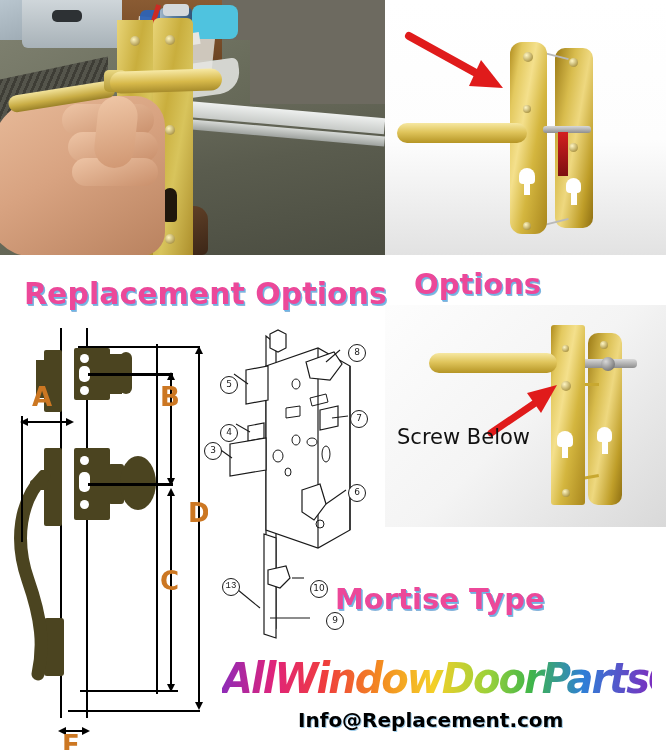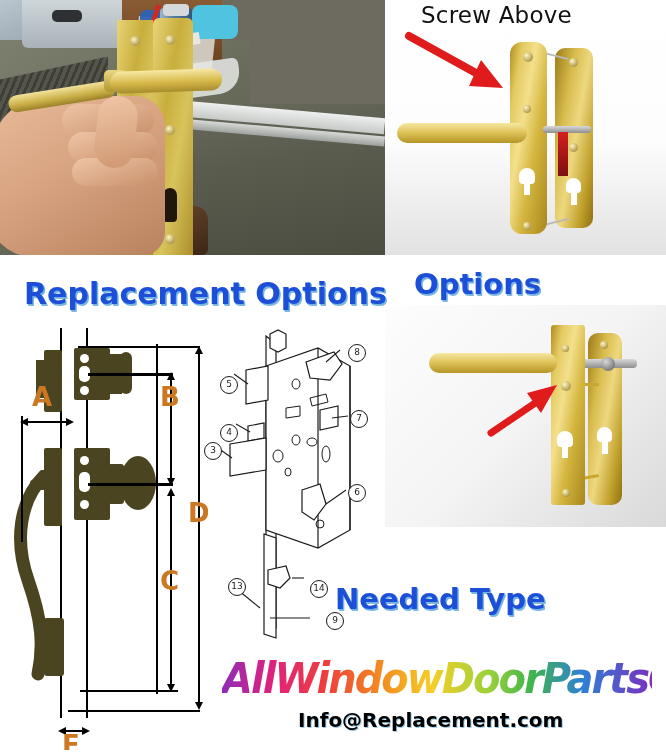--- a/index.html
+++ b/index.html
@@ -96,21 +96,21 @@
       background:radial-gradient(circle at 35% 32%,#fff6c4,#90761c);}
   .prod .lev{position:absolute;border-radius:11px;
       background:linear-gradient(180deg,#f6e8a2 0%,#e0c55c 45%,#b59525 100%);}
   .prod .spindle{position:absolute;background:linear-gradient(180deg,#d9d9d9,#8e8e8e);border-radius:3px;}
   .prod .redstrip{position:absolute;background:linear-gradient(180deg,#d31f1f,#7d1010);}
   .prod .wirebar{position:absolute;background:#b9b9b9;height:2px;}
 
   .arrow-red{position:absolute;}
 
   
-  .heading{position:absolute;font-weight:bold;color:#1d4ed8;
+  .heading{position:absolute;font-weight:bold;color:#ec4899;
       font-family:"DejaVu Sans",sans-serif;
       text-shadow:1px 1px 0 #6bb7e8, 1.5px 1.5px 0 rgba(40,120,190,.55);}
   #heading-replacement{left:24px;top:276px;font-size:30px;}
   #heading-details{left:414px;top:267px;font-size:29px;}
   #heading-mortise{left:335px;top:582px;font-size:29px;}
 
   
   #dim-diagram{left:8px;top:320px;width:200px;height:430px;}
   .dk{position:absolute;background:#4b4420;}
   .dstroke{position:absolute;background:#000;}
@@ -181,21 +181,20 @@
   <div class="ph-finger f2"></div>
   <div class="ph-finger f3"></div>
   <div class="ph-thumb"></div>
 
   <div class="lever-left"></div>
   <div class="lever-stub"></div>
   <div class="lever-right"></div>
 </div>
 
 <div class="panel" id="photo-screw-above">
-  <div class="label-screw-above">Screw Above</div>
 
   <svg class="arrow-red" style="left:18px;top:30px;" width="115" height="70" viewBox="0 0 115 70">
     <line x1="6" y1="6" x2="82" y2="48" stroke="#e01b1b" stroke-width="8" stroke-linecap="round"></line>
     <polygon points="100,58 66,56 78,30" fill="#e01b1b"></polygon>
   </svg>
 
   <div class="prod">
     <div class="plate-back" style="left:170px;top:48px;width:38px;height:180px;"></div>
     <div class="dot" style="left:184px;top:58px;width:9px;height:9px;"></div>
     <div class="dot" style="left:184px;top:143px;width:9px;height:9px;"></div>
@@ -210,21 +209,21 @@
     <div class="kho" style="left:134px;top:168px;width:16px;height:16px;"></div>
 
     <div class="lev" style="left:12px;top:123px;width:130px;height:20px;"></div>
     <div class="spindle" style="left:158px;top:126px;width:48px;height:7px;"></div>
     <div class="redstrip" style="left:173px;top:132px;width:10px;height:44px;"></div>
   </div>
 </div>
 
 <div class="heading" id="heading-replacement">Replacement Options</div>
 <div class="heading" id="heading-details">Options Needed</div>
-<div class="heading" id="heading-mortise">Needed Type</div>
+<div class="heading" id="heading-mortise">Mortise Type</div>
 
 <div class="panel" id="dim-diagram">
 
   <div class="dstroke" style="left:52px;top:8px;width:1.6px;height:390px;"></div>
   <div class="dstroke" style="left:78px;top:8px;width:1.6px;height:390px;"></div>
   <div class="dstroke" style="left:148px;top:24px;width:1.6px;height:350px;"></div>
 
   <div class="dk" style="left:36px;top:30px;width:18px;height:62px;border-radius:2px;"></div>
   <div class="dk" style="left:28px;top:40px;width:12px;height:38px;"></div>
   <div class="dk" style="left:36px;top:128px;width:18px;height:78px;border-radius:2px;"></div>
@@ -339,22 +338,22 @@
       <line x1="38" y1="268" x2="60" y2="286"></line>
       <line x1="70" y1="296" x2="110" y2="296"></line>
     </g>
   </svg>
   <div class="callout" style="left:20px;top:54px;">5</div>
   <div class="callout" style="left:20px;top:102px;">4</div>
   <div class="callout" style="left:4px;top:120px;">3</div>
   <div class="callout" style="left:148px;top:22px;">8</div>
   <div class="callout" style="left:150px;top:88px;">7</div>
   <div class="callout" style="left:148px;top:162px;">6</div>
-  <div class="callout" style="left:28px;top:256px;">13</div>
-  <div class="callout" style="left:110px;top:258px;">14</div>
+  <div class="callout" style="left:22px;top:256px;font-family:Liberation Mono, monospace;">13</div>
+  <div class="callout" style="left:110px;top:258px;">10</div>
   <div class="callout" style="left:126px;top:290px;">9</div>
 </div>
 
 <div class="panel" id="photo-screw-below">
   <div class="prod">
     <div class="plate-back" style="left:203px;top:28px;width:34px;height:172px;"></div>
     <div class="dot" style="left:215px;top:36px;width:8px;height:8px;"></div>
     <div class="kho" style="left:212px;top:122px;width:15px;height:15px;"></div>
     <div class="spindle" style="left:196px;top:54px;width:56px;height:9px;border-radius:4px;"></div>
     <div class="dot" style="left:216px;top:52px;width:14px;height:14px;background:radial-gradient(circle at 35% 32%,#d8d8d8,#5a5a5a);"></div>
@@ -368,17 +367,18 @@
     <div class="kho" style="left:172px;top:126px;width:16px;height:16px;"></div>
 
     <div class="lev" style="left:44px;top:48px;width:128px;height:20px;"></div>
   </div>
 
   <svg class="arrow-red" style="left:98px;top:78px;" width="80" height="56" viewBox="0 0 80 56">
     <line x1="8" y1="50" x2="58" y2="16" stroke="#e01b1b" stroke-width="7" stroke-linecap="round"></line>
     <polygon points="74,2 44,10 58,30" fill="#e01b1b"></polygon>
   </svg>
 
+  <div class="label-screw-below">Screw Below</div>
 </div>
 
 <div id="brand-shadow">AllWindowDoorPartsGroup</div>
 <div id="brand-logo">AllWindowDoorPartsGroup</div>
 <div id="brand-email">Info@Replacement.com</div>
 
 </body></html>

